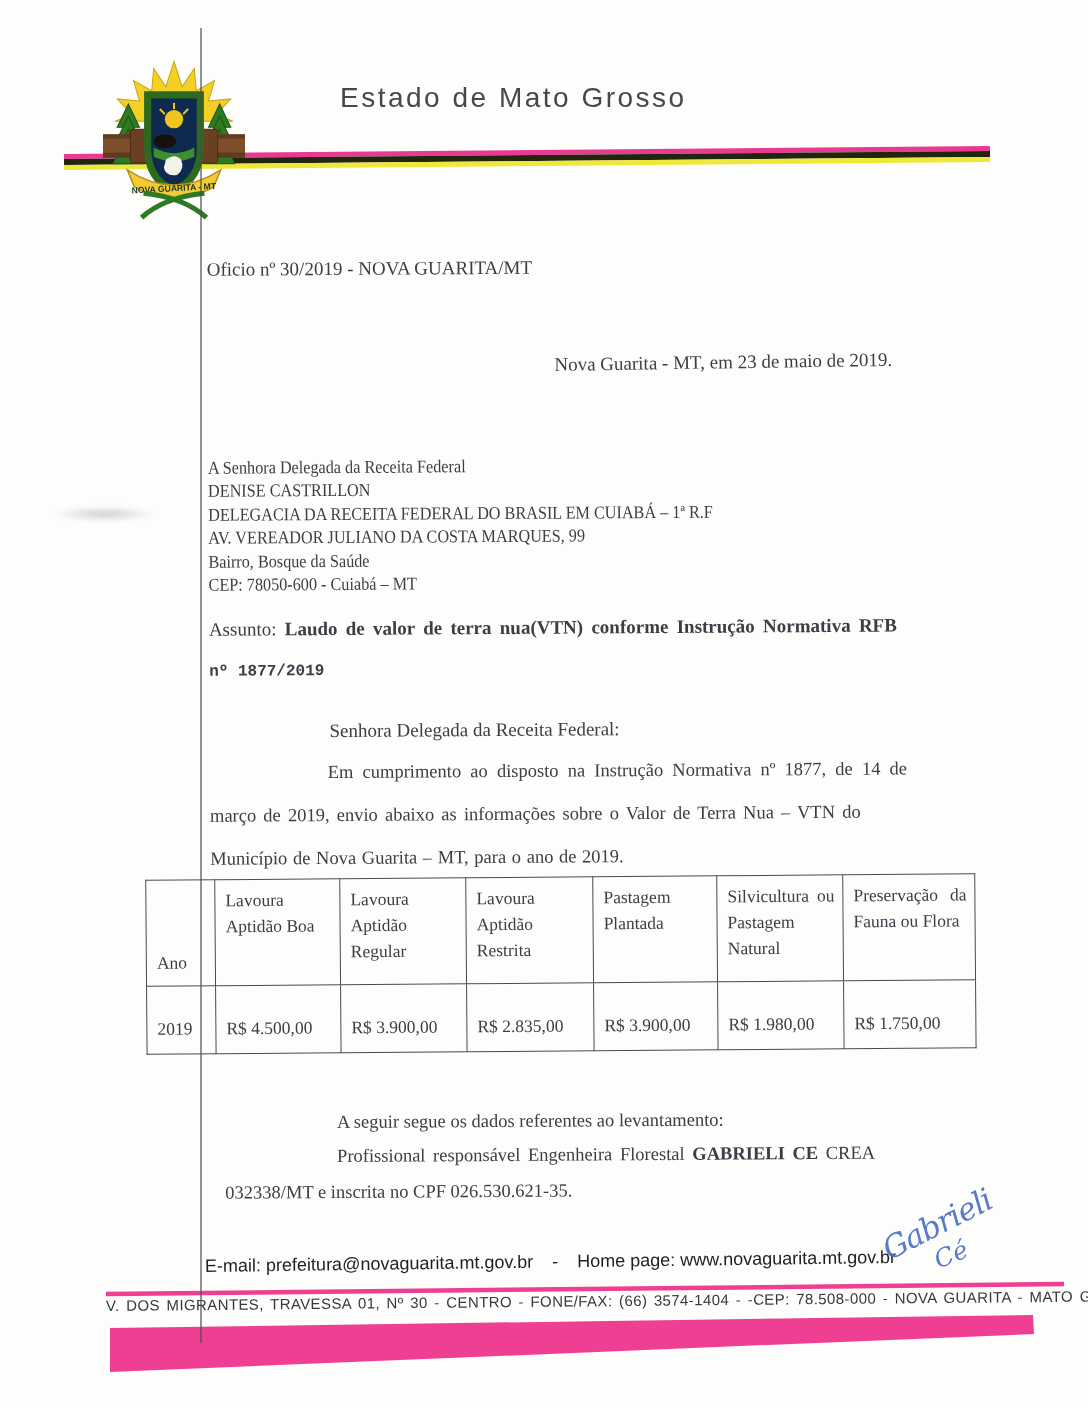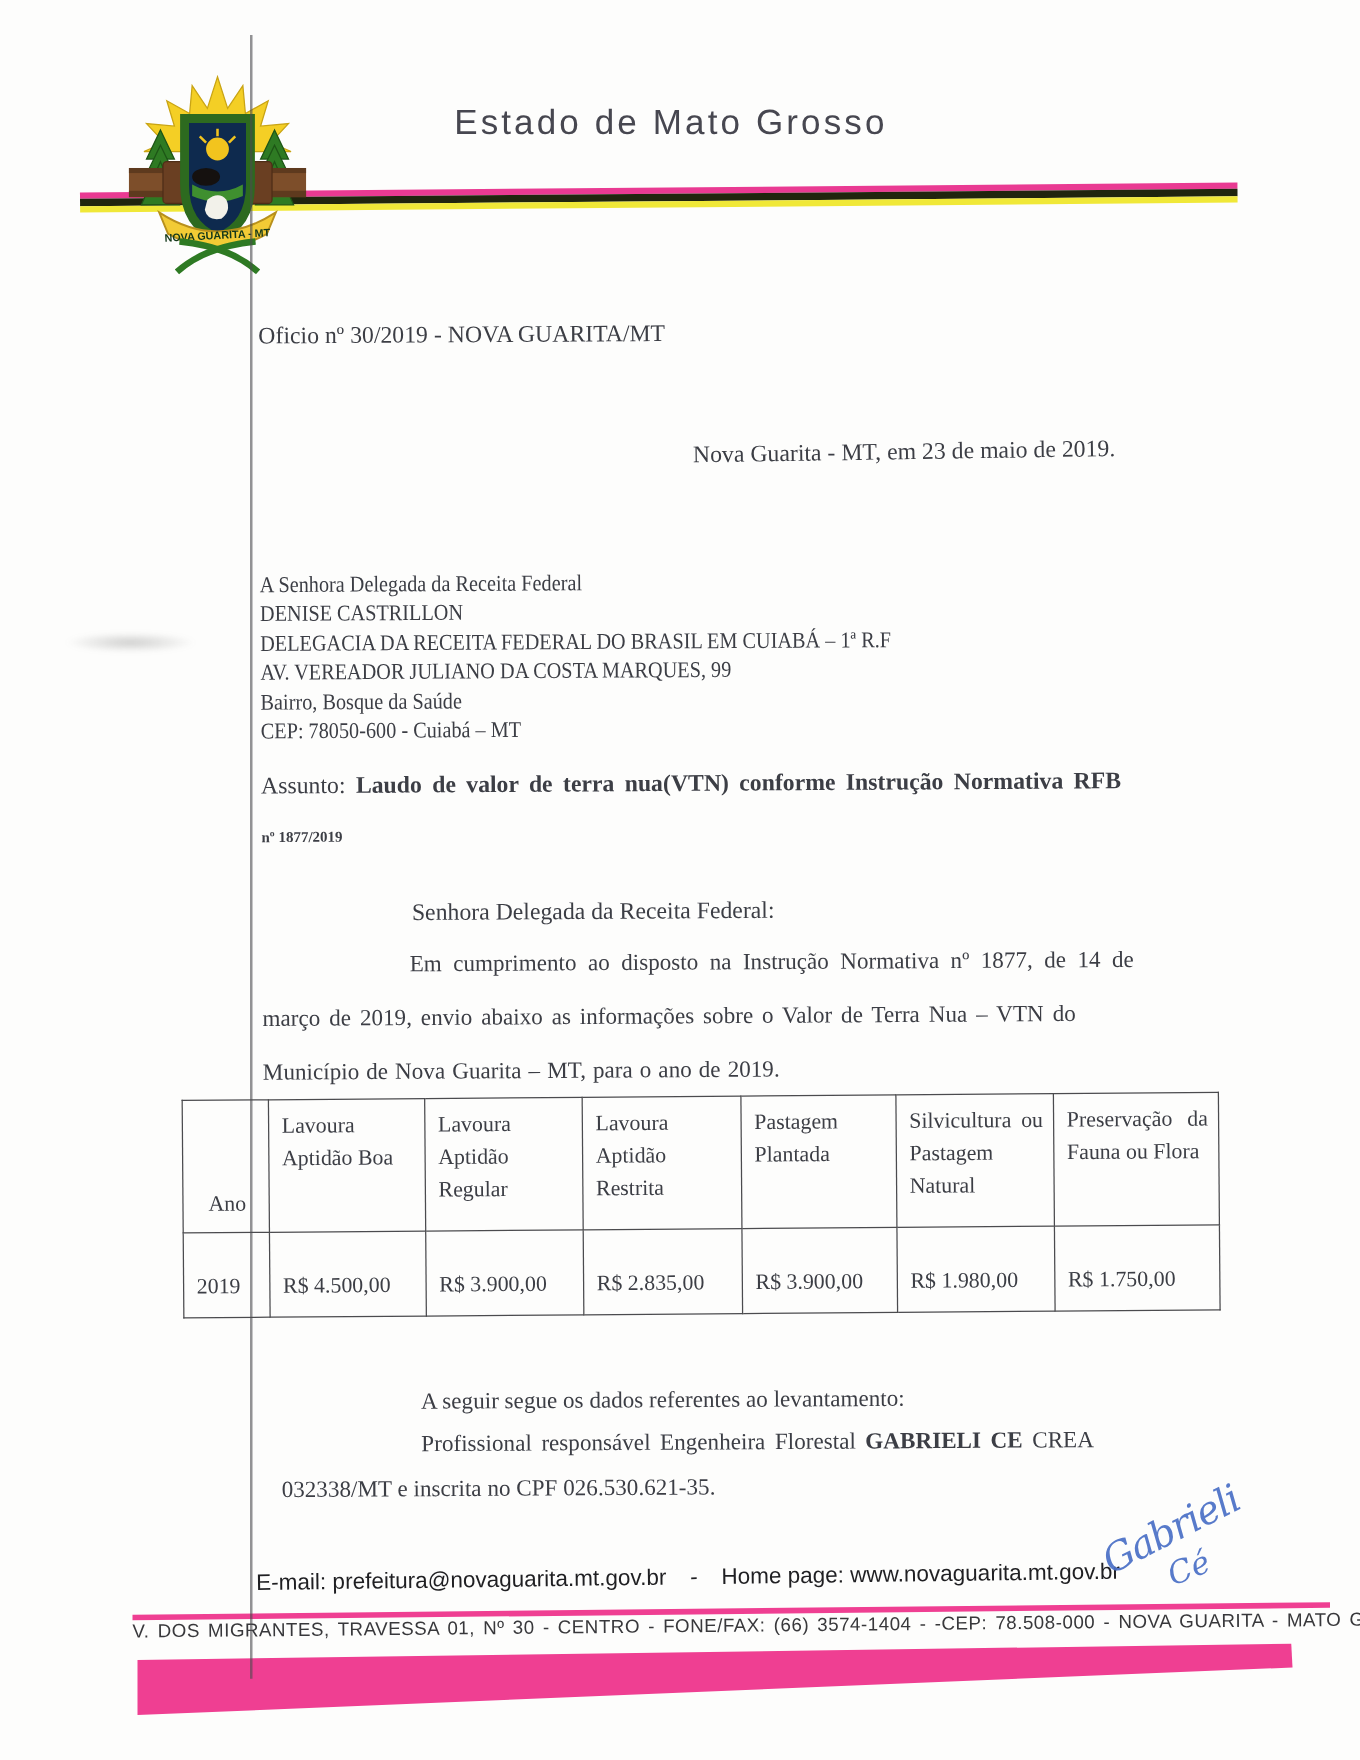--- a/index.html
+++ b/index.html
@@ -6,51 +6,51 @@
   .page{
     position:relative;width:1088px;height:1408px;margin:0 auto;
     background:#fefefdf5;background-color:#fdfdfc;overflow:hidden;
     font-family:"Liberation Serif", serif;color:#3c3e45;
   }
   
   .stripe-band{position:absolute;left:64px;top:146px;width:926px;transform:rotate(-0.5deg);transform-origin:right center;z-index:1;}
   .stripe{height:5px;}
   .stripe.dark{height:6px;}
   .state-line{
-    position:absolute;left:340px;top:82px;width:370px;text-align:right;
+    position:absolute;left:340px;top:82px;width:370px;text-align:left;
     font-family:"Liberation Sans", sans-serif;font-size:28px;letter-spacing:2.5px;color:#474750;z-index:2;
   }
   .main-title{
     position:absolute;left:264px;top:110px;width:710px;text-align:center;
     font-family:"Liberation Sans", sans-serif;font-weight:bold;font-size:34px;letter-spacing:1px;color:#26262e;z-index:2;
   }
   .logo{position:absolute;left:103px;top:58px;width:142px;height:168px;z-index:3;}
   
   .scan-line{position:absolute;left:200px;top:28px;width:2px;height:1315px;background:rgba(75,75,78,.6);z-index:6;}
   .smudge{position:absolute;left:52px;top:506px;width:105px;height:16px;background:radial-gradient(ellipse at center, rgba(90,90,90,.28), rgba(90,90,90,0) 70%);filter:blur(2px);z-index:5;}
   
   .letter{position:absolute;left:0;top:0;width:1088px;height:1408px;transform:rotate(-0.35deg);transform-origin:0 0;z-index:4;font-size:18px;}
   .ref-line{position:absolute;left:205px;top:260px;font-size:19px;}
   .date-line{position:absolute;left:500px;top:356px;width:390px;text-align:right;font-size:19px;transform:rotate(-0.5deg);}
   .recipient{position:absolute;left:205px;top:458px;line-height:23.4px;font-size:18px;transform:scaleX(.9);transform-origin:left top;white-space:nowrap;}
   .subject1{position:absolute;left:205px;top:620px;width:700px;font-size:19px;word-spacing:3.5px;white-space:nowrap;}
-  .subject2{position:absolute;left:205px;top:664px;font-size:12px;font-weight:bold;}
+  .subject2{position:absolute;left:205px;top:664px;font-size:16px;font-weight:bold;font-family:Liberation Mono, monospace;}
   .bold{font-weight:bold;}
   .salutation{position:absolute;left:325px;top:722px;font-size:19px;}
   .bodyline{position:absolute;left:205px;width:695px;font-size:18.5px;white-space:nowrap;}
   .bl1{top:764px;padding-left:118px;word-spacing:4.5px;}
   .bl2{top:807px;word-spacing:2.5px;}
   .bl3{top:850px;word-spacing:1px;}
   
   .vtn{position:absolute;left:140px;top:880px;border-collapse:collapse;table-layout:fixed;transform:rotate(-0.1deg);}
   .vtn td{border:1.6px solid #4b4b4e;font-size:17.5px;color:#3c3e45;padding:7px 8px 8px 10px;vertical-align:top;line-height:26px;background:transparent;}
   .vtn tr.hdr td{height:88px;}
   .vtn tr.data td{height:48px;vertical-align:bottom;padding-bottom:12px;}
   .vtn td.ano{vertical-align:bottom;padding-bottom:10px;}
-  .c0{width:50px;text-align:center;} .c1{width:106px;} .c2{width:107px;} .c3{width:108px;} .c4{width:105px;} .c5{width:107px;margin-left:42px;} .c6{width:113px;}
+  .c0{width:50px;} .c1{width:106px;} .c2{width:107px;} .c3{width:108px;} .c4{width:105px;} .c5{width:107px;margin-left:42px;} .c6{width:113px;}
   .just{text-align:justify;}
   
   .after-table{position:absolute;left:330px;top:1114px;font-size:18.5px;}
   .prof1{position:absolute;left:330px;top:1148px;font-size:18.5px;word-spacing:3px;white-space:nowrap;}
   .prof2{position:absolute;left:218px;top:1184px;font-size:18.5px;}
   
   .sig{position:absolute;z-index:7;font-family:"DejaVu Serif", serif;font-style:italic;opacity:.92;}
   .sig1{left:878px;top:1206px;font-size:31px;transform:rotate(-27deg);letter-spacing:-1px;}
   .sig2{left:934px;top:1240px;font-size:25px;transform:rotate(-22deg);}
   

